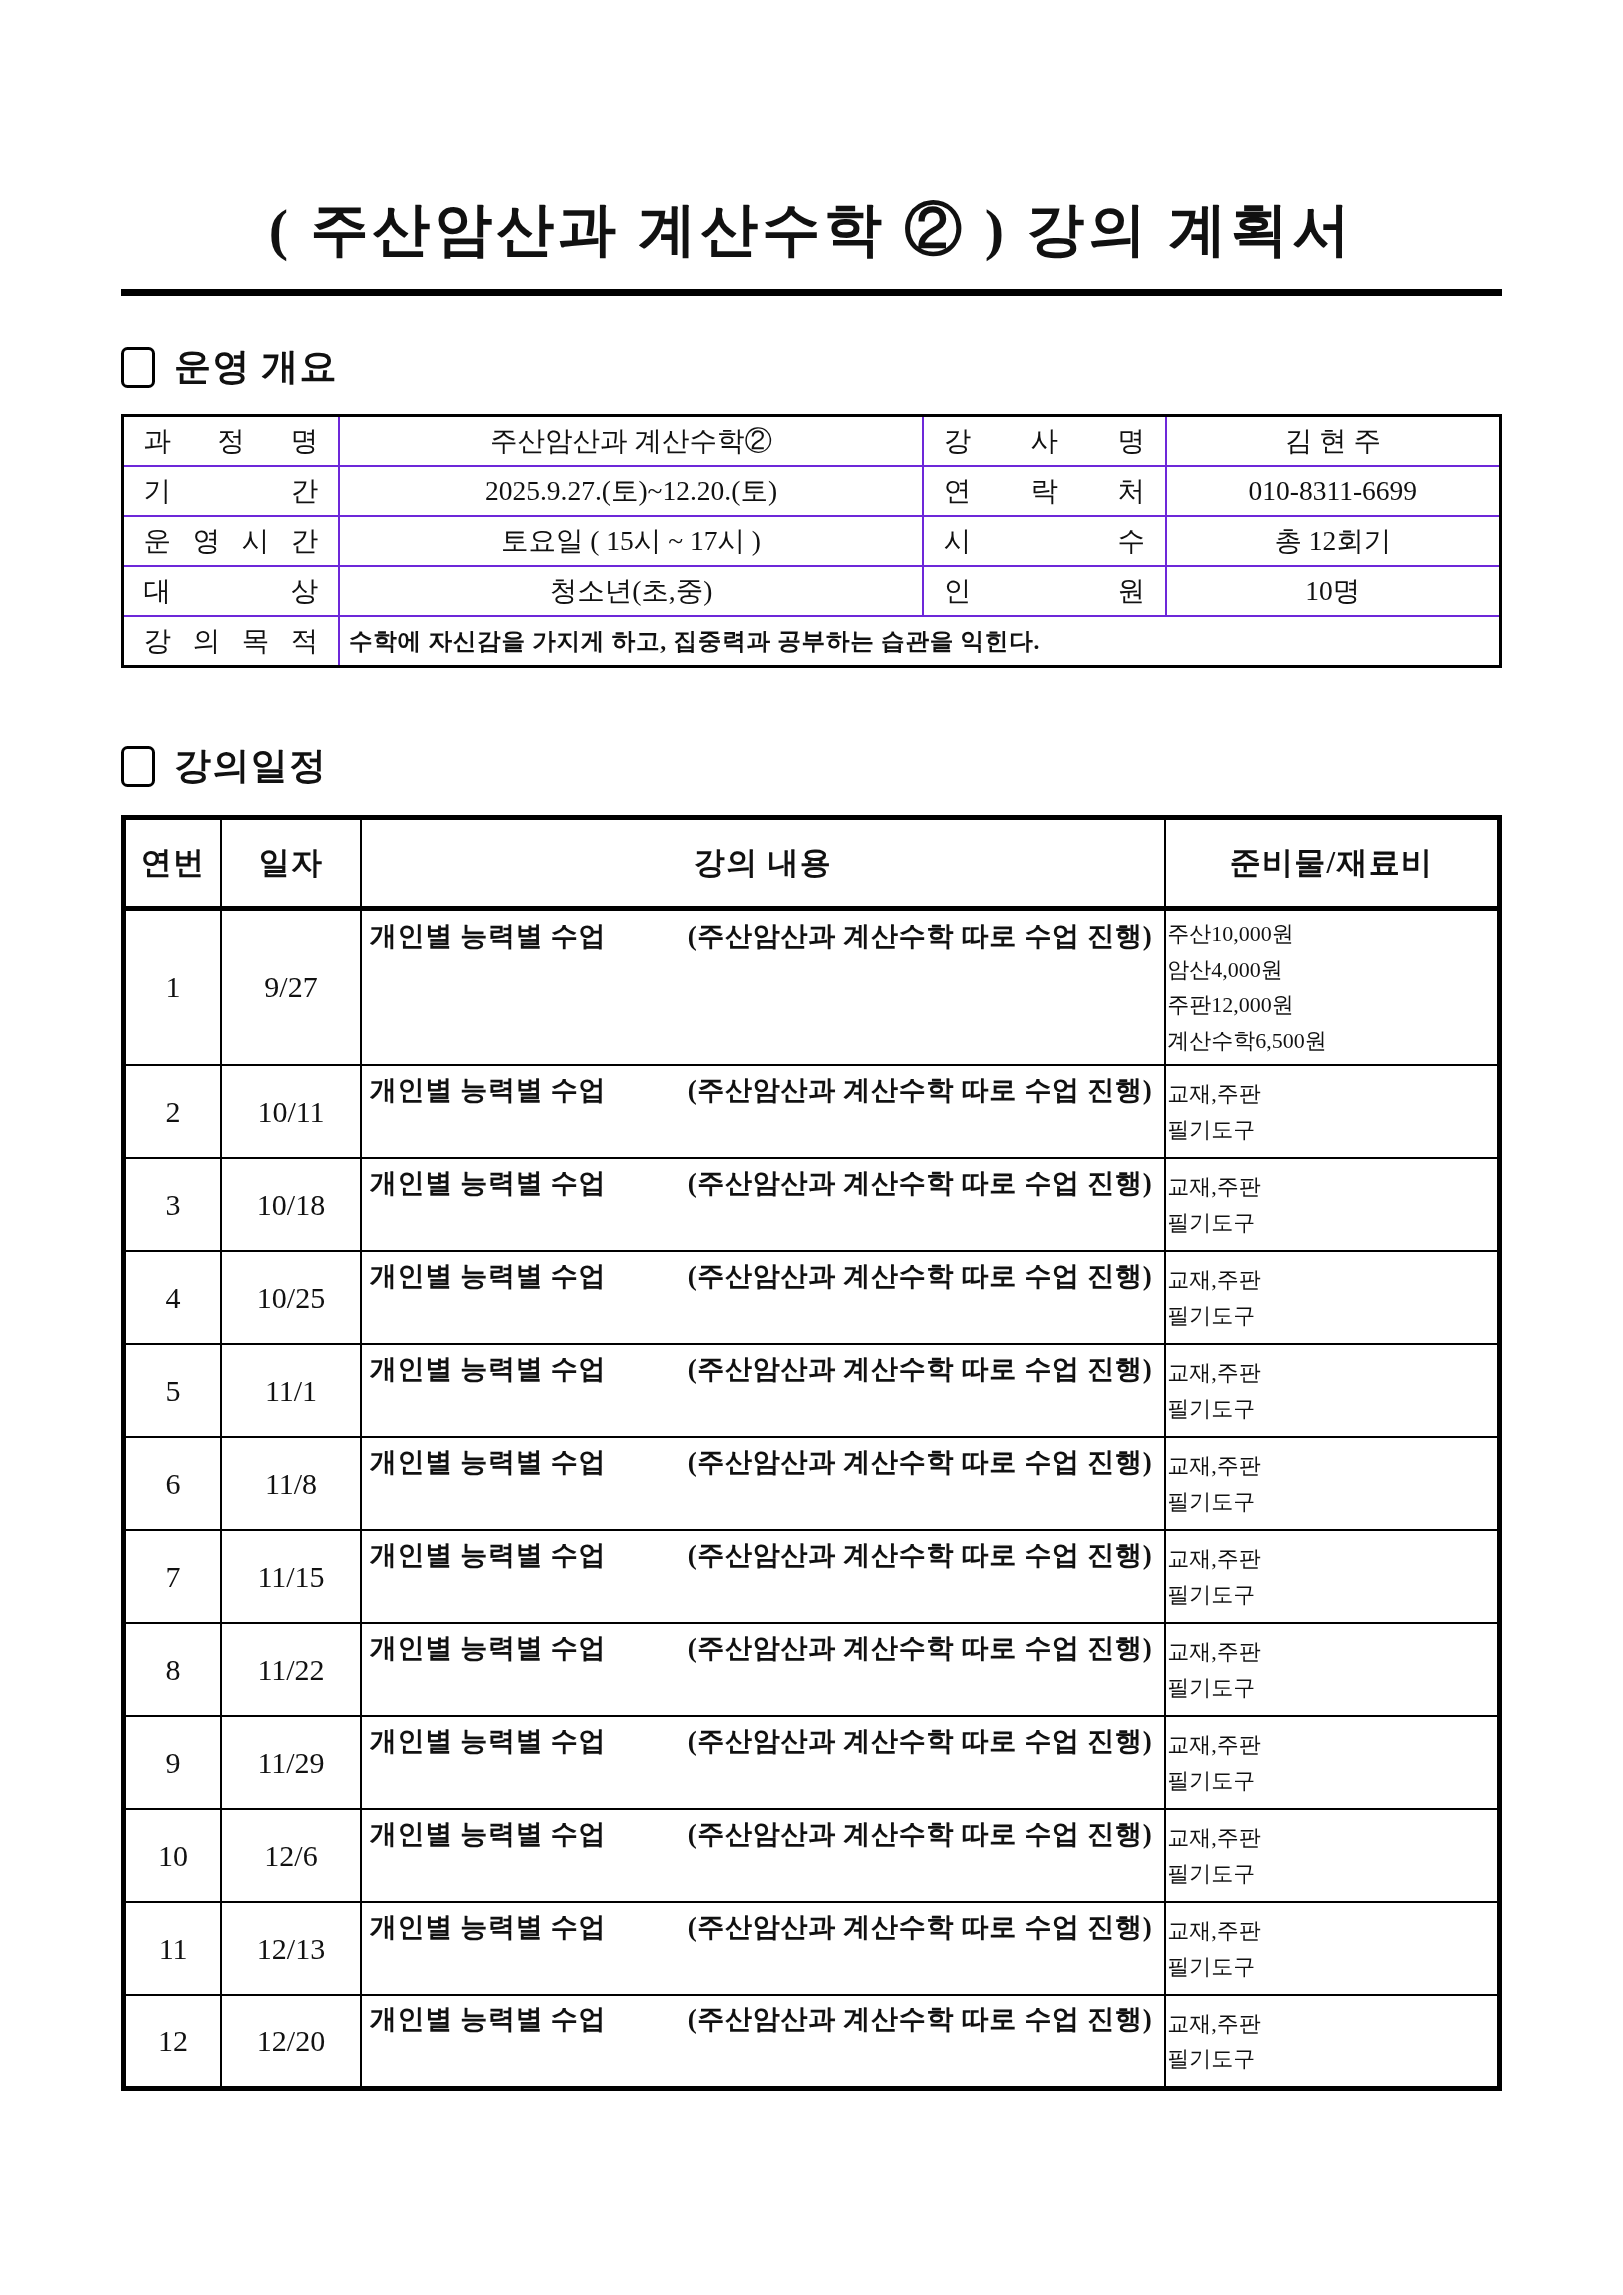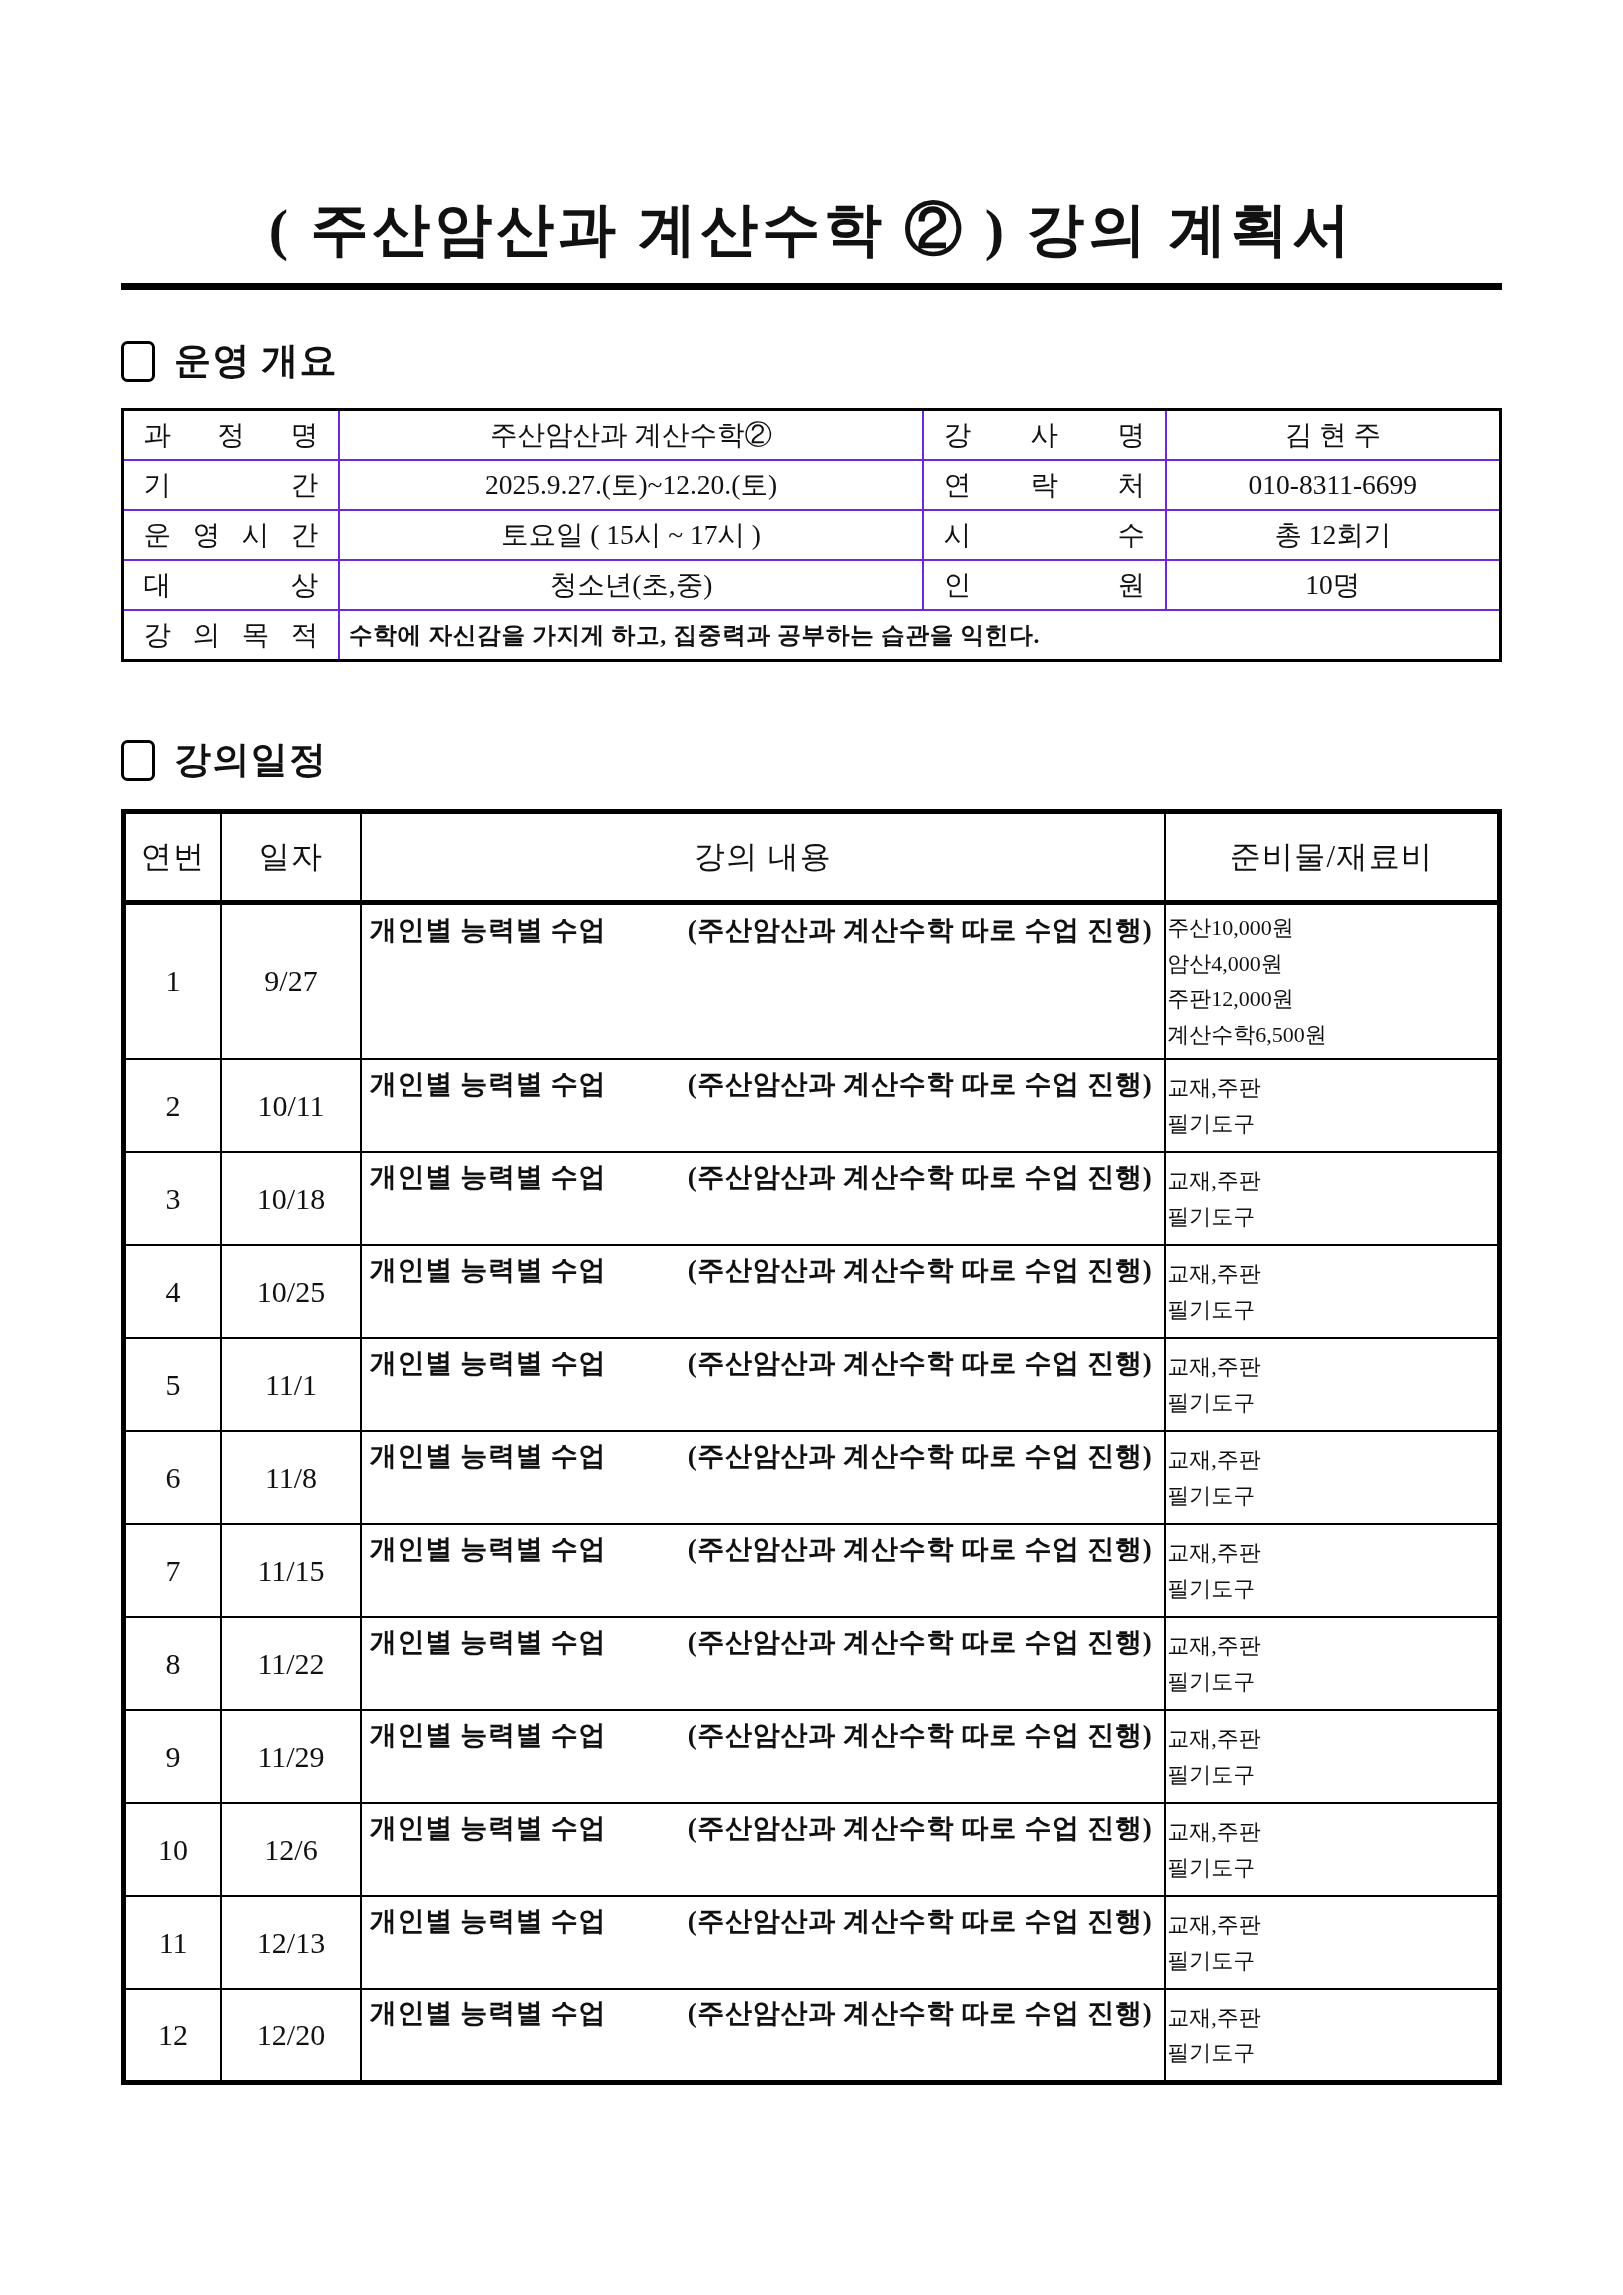--- a/index.html
+++ b/index.html
@@ -10,21 +10,21 @@
     background: #ffffff;
     color: #111111;
     font-family: "Liberation Serif", "DejaVu Serif", serif;
     box-sizing: border-box;
     padding: 191px 121px 0 121px;
   }
 
   
   .title-wrap {
     border-bottom: 7.9px solid #000000;
-    padding-bottom: 14px;
+    padding-bottom: 20px;
   }
   .title {
     margin: 0;
     text-align: center;
     font-size: 58px;
     font-weight: bold;
     letter-spacing: 3.9px;
     white-space: nowrap;
   }
 
@@ -73,21 +73,21 @@
     padding: 0 0 0 9.2px;
     letter-spacing: 0.7px;
   }
 
   
   .schedule-table { margin-top: 23.6px; border: 5.2px solid #000000; }
   .schedule-table th, .schedule-table td { border: 2.6px solid #000000; overflow: hidden; }
   .schedule-table thead th {
     height: 84px;
     font-size: 31px;
-    font-weight: normal;
+    font-weight: bold;
     text-align: center;
     vertical-align: middle;
     border-bottom: 5.2px solid #000000;
     letter-spacing: 1.3px;
   }
   .schedule-table tr.row-first  { height: 157px; }
   .schedule-table tr.row-normal { height: 93px; }
   .schedule-table td.no-cell, .schedule-table td.date-cell {
     text-align: center;
     vertical-align: middle;

